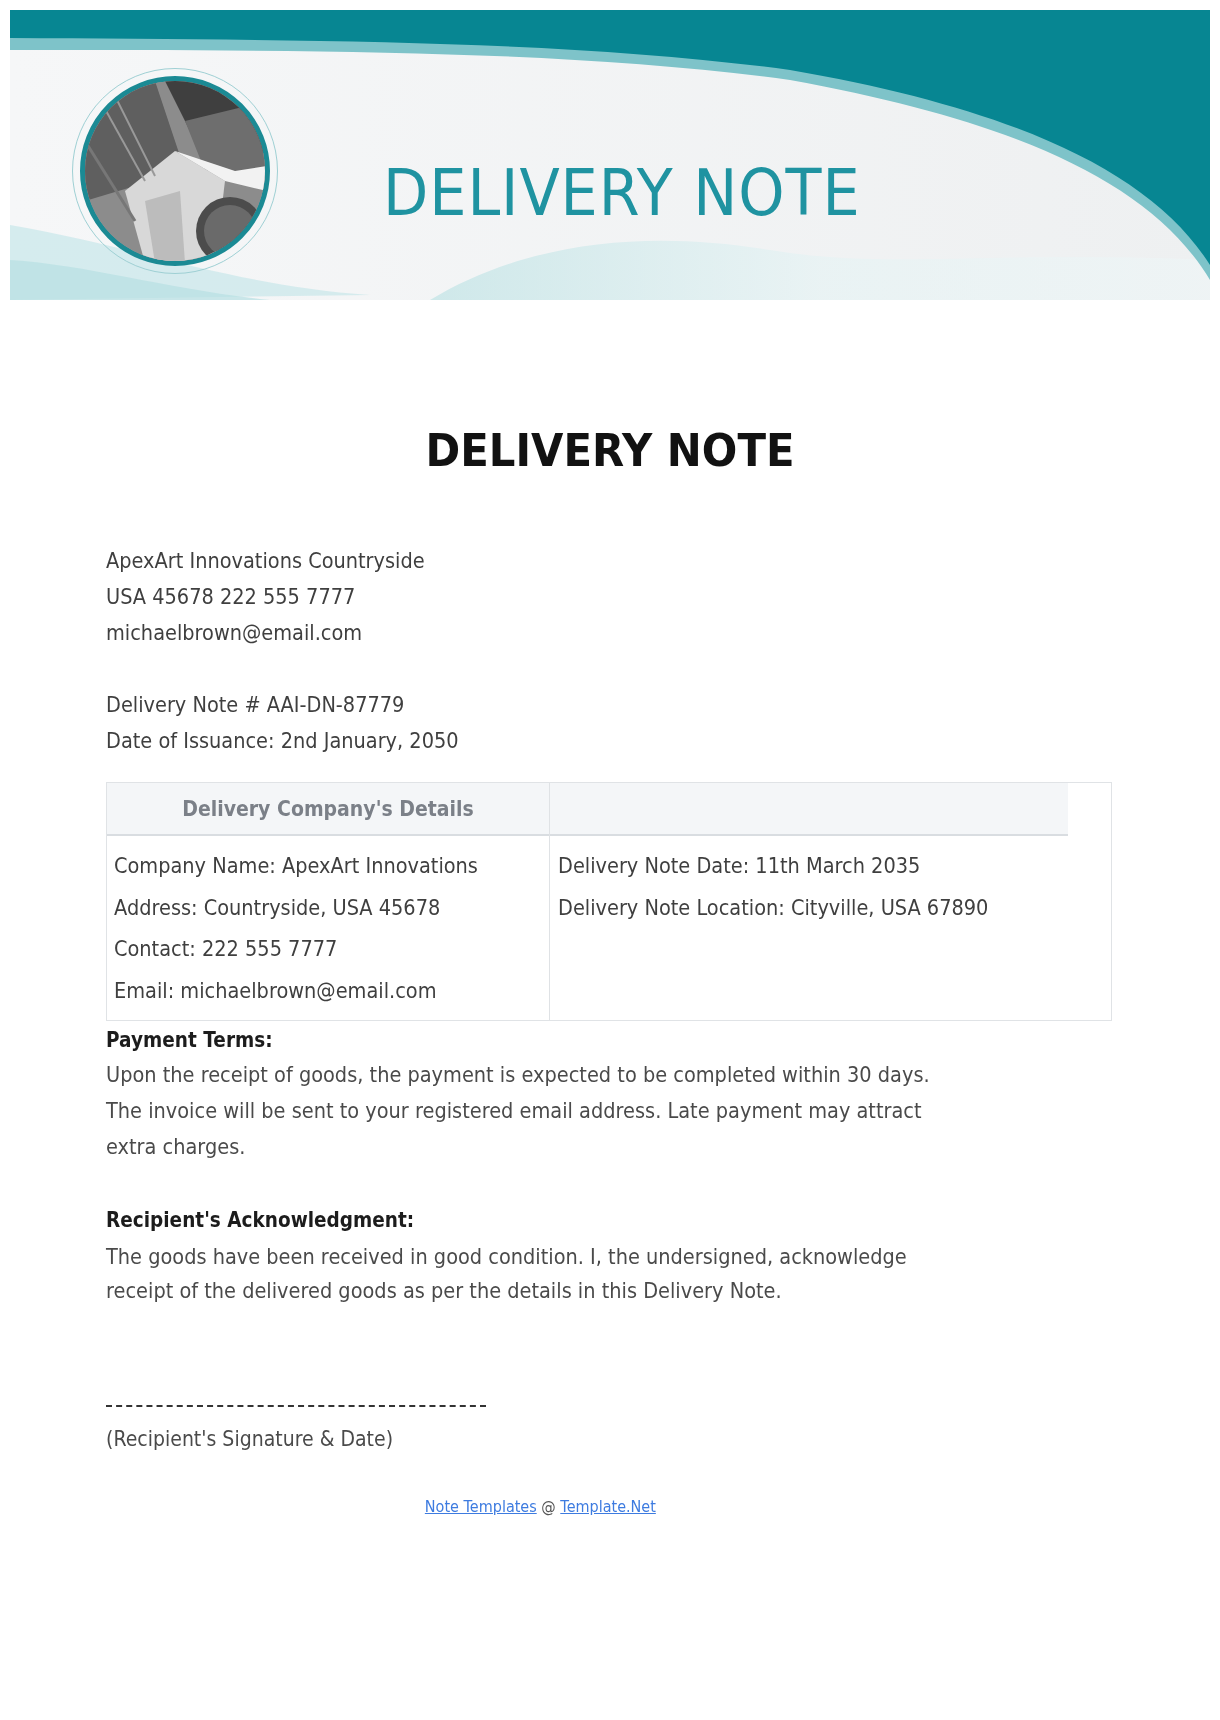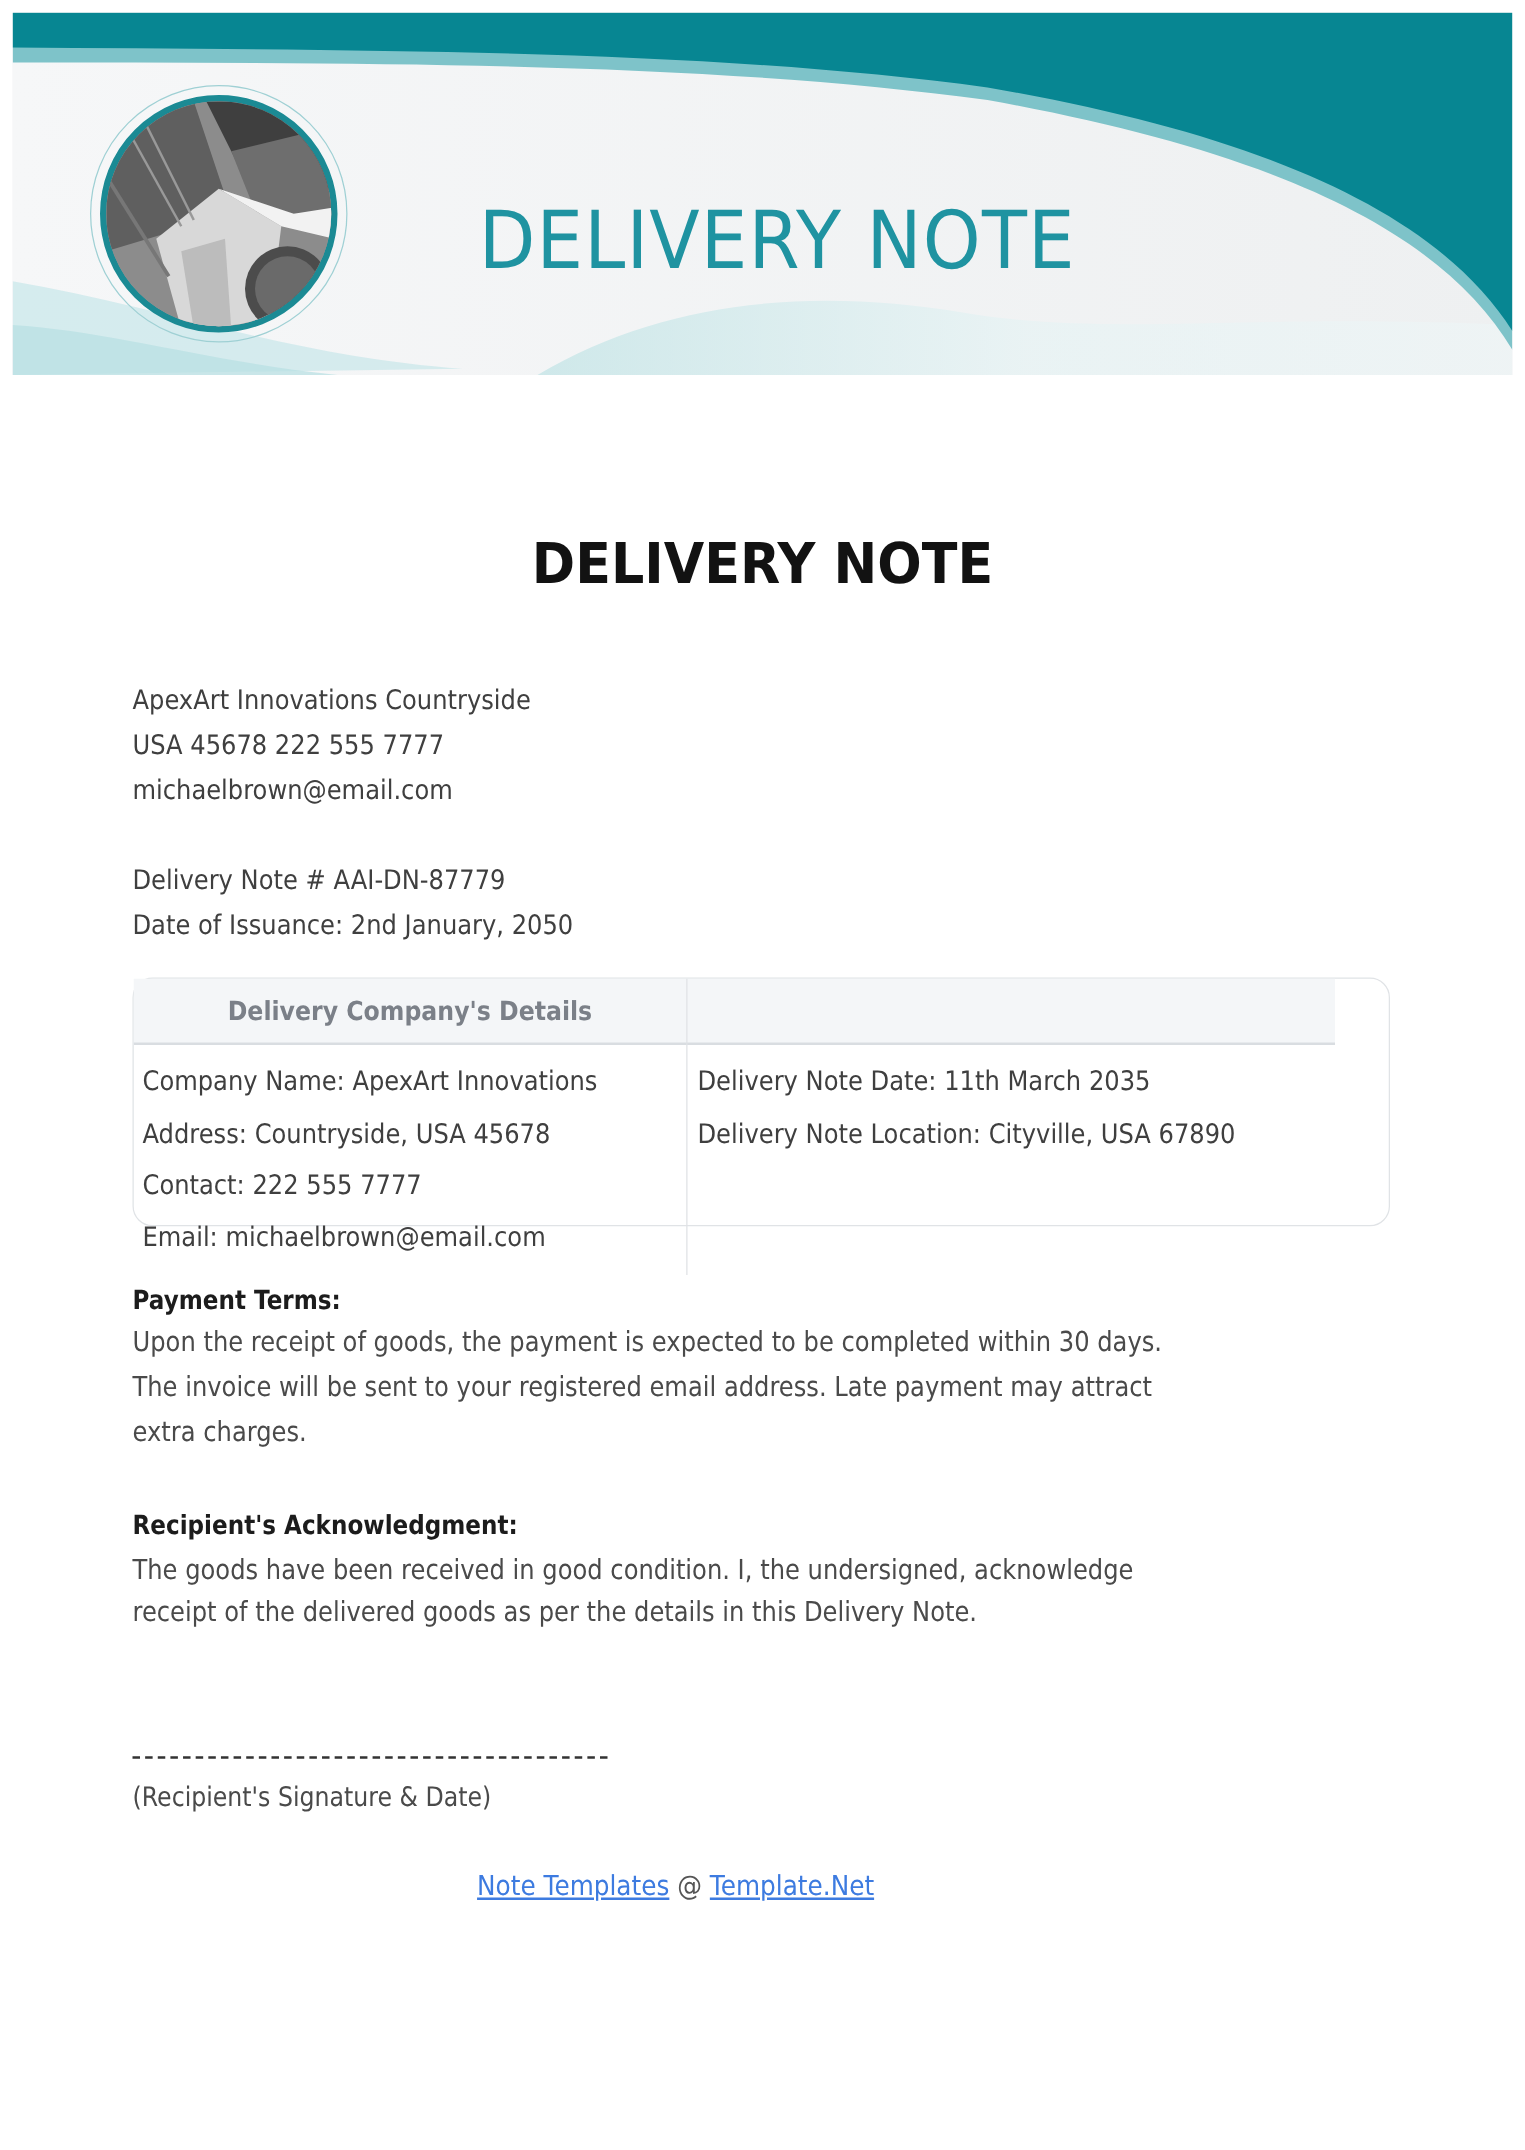--- a/index.html
+++ b/index.html
@@ -9,34 +9,34 @@
   .banner { position: absolute; left: 10px; top: 10px; width: 1200px; height: 290px; overflow: hidden; background: #f3f4f5; }
   .banner svg.bg { position: absolute; left: 0; top: 0; }
   .banner-photo { position: absolute; left: 62px; top: 58px; width: 206px; height: 206px; border-radius: 50%; border: 1px solid #9fd0d4; padding: 7px; }
   .banner-photo .inner { width: 100%; height: 100%; border-radius: 50%; border: 5px solid #1b8a94; overflow: hidden; background: #9a9a9a; position: relative; }
   .banner-title { position: absolute; left: 373px; top: 148px; font-size: 64px; letter-spacing: 1px; color: #1f93a1; font-family: "DejaVu Sans", sans-serif; font-weight: normal; line-height: 70px; transform: scaleX(0.92); transform-origin: left top; }
 
   .doc-title { position: absolute; left: 0; width: 1220px; top: 424px; text-align: center; font-size: 45px; font-weight: bold; color: #121212; font-family: "DejaVu Sans", sans-serif; letter-spacing: 0px; transform: scaleX(0.93); }
 
   .text-line { position: absolute; left: 106px; font-size: 21.5px; color: #3f3f3f; white-space: nowrap; font-family: "DejaVu Sans", sans-serif; transform: scaleX(0.9); transform-origin: left top; }
 
-  .table { position: absolute; left: 106px; top: 782px; width: 1006px; height: 199px; border: 1px solid #e0e3e6; border-radius: 16px; }
+  .table { position: absolute; left: 106px; top: 782px; width: 1006px; height: 239px; border: 1px solid #e0e3e6; border-radius: 0; }
   .th-row { position: absolute; left: 0; top: 0; width: 961px; height: 53px; background: #f4f6f8; border-bottom: 2px solid #d9dde1; }
   .th { position: absolute; top: 0; height: 53px; line-height: 53px; text-align: center; font-size: 21px; font-weight: bold; color: #7b8088; font-family: "DejaVu Sans", sans-serif; }
   .th span { display: inline-block; transform: scaleX(0.9); }
   .col-divider { position: absolute; left: 442px; top: 0; width: 1px; height: 237px; background: #dfe2e5; }
   .cell-line { position: absolute; font-size: 21.5px; color: #3f3f3f; white-space: nowrap; font-family: "DejaVu Sans", sans-serif; transform: scaleX(0.9); transform-origin: left top; }
 
   .section-head { position: absolute; left: 106px; font-size: 21px; font-weight: bold; color: #1c1c1c; font-family: "DejaVu Sans", sans-serif; transform: scaleX(0.88); transform-origin: left top; white-space: nowrap; }
   .para-line { position: absolute; left: 106px; font-size: 22px; color: #4a4a4a; white-space: nowrap; font-family: "DejaVu Sans", sans-serif; transform: scaleX(0.88); transform-origin: left top; }
 
   .sig-line { position: absolute; left: 106px; top: 1405px; width: 380px; border-top: 2px dashed #333; height: 0; }
   .sig-label { position: absolute; left: 106px; top: 1426px; font-size: 21.5px; color: #4a4a4a; font-family: "DejaVu Sans", sans-serif; transform: scaleX(0.88); transform-origin: left top; white-space: nowrap; }
 
-  .footer { position: absolute; left: 0; width: 1080px; top: 1497px; text-align: center; font-size: 22px; color: #555; font-family: "DejaVu Sans", sans-serif; }
+  .footer { position: absolute; left: 0; width: 1080px; top: 1497px; text-align: center; font-size: 16px; color: #555; font-family: "DejaVu Sans", sans-serif; }
   .footer .inner { display: inline-block; transform: scaleX(0.9); }
   .footer a { color: #3d7be0; text-decoration: underline; }
 </style>
 </head>
 <body>
 
 <div class="banner">
   <svg class="bg" width="1200" height="290" viewBox="0 0 1200 290">
     <defs>
       <linearGradient id="bgGrad" x1="0" y1="0" x2="1" y2="0">

